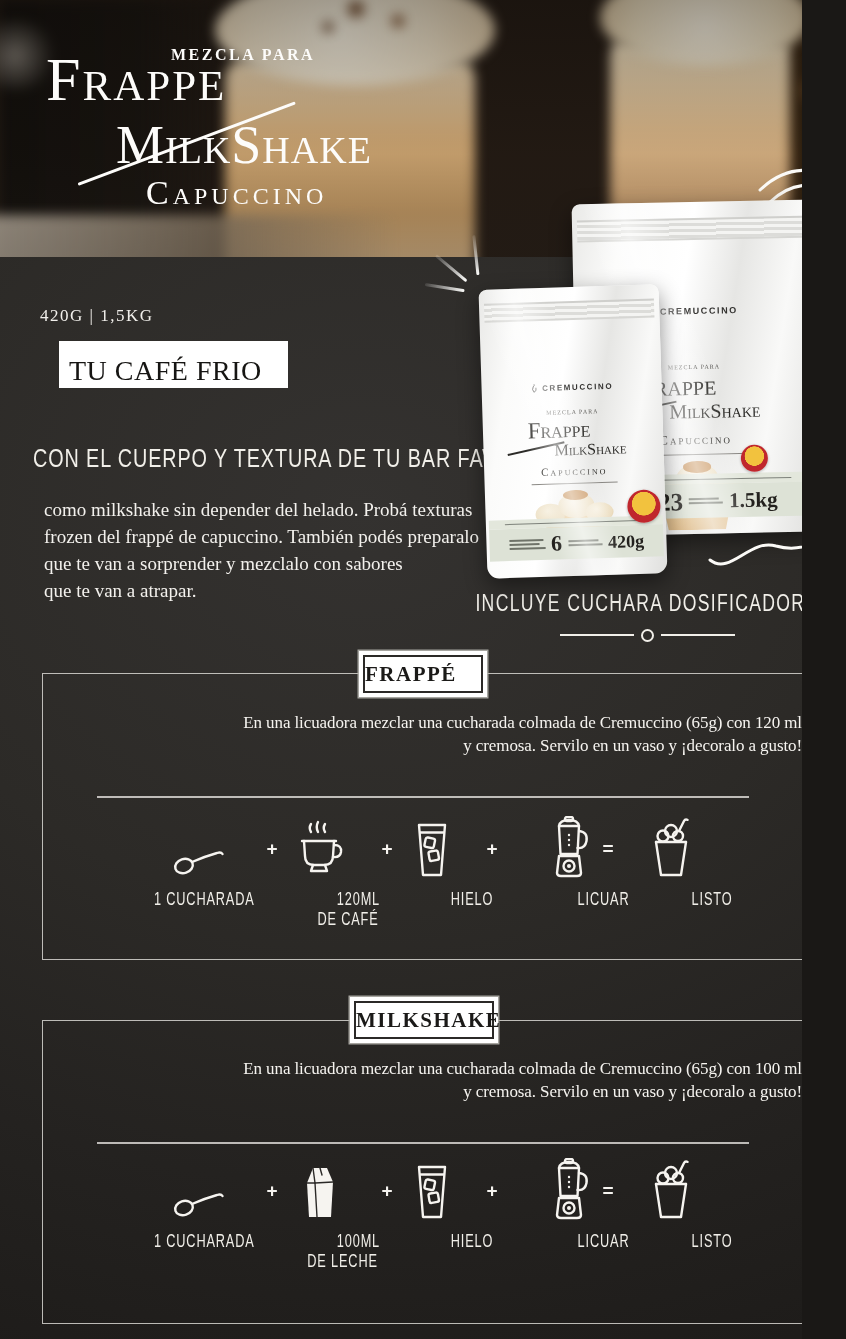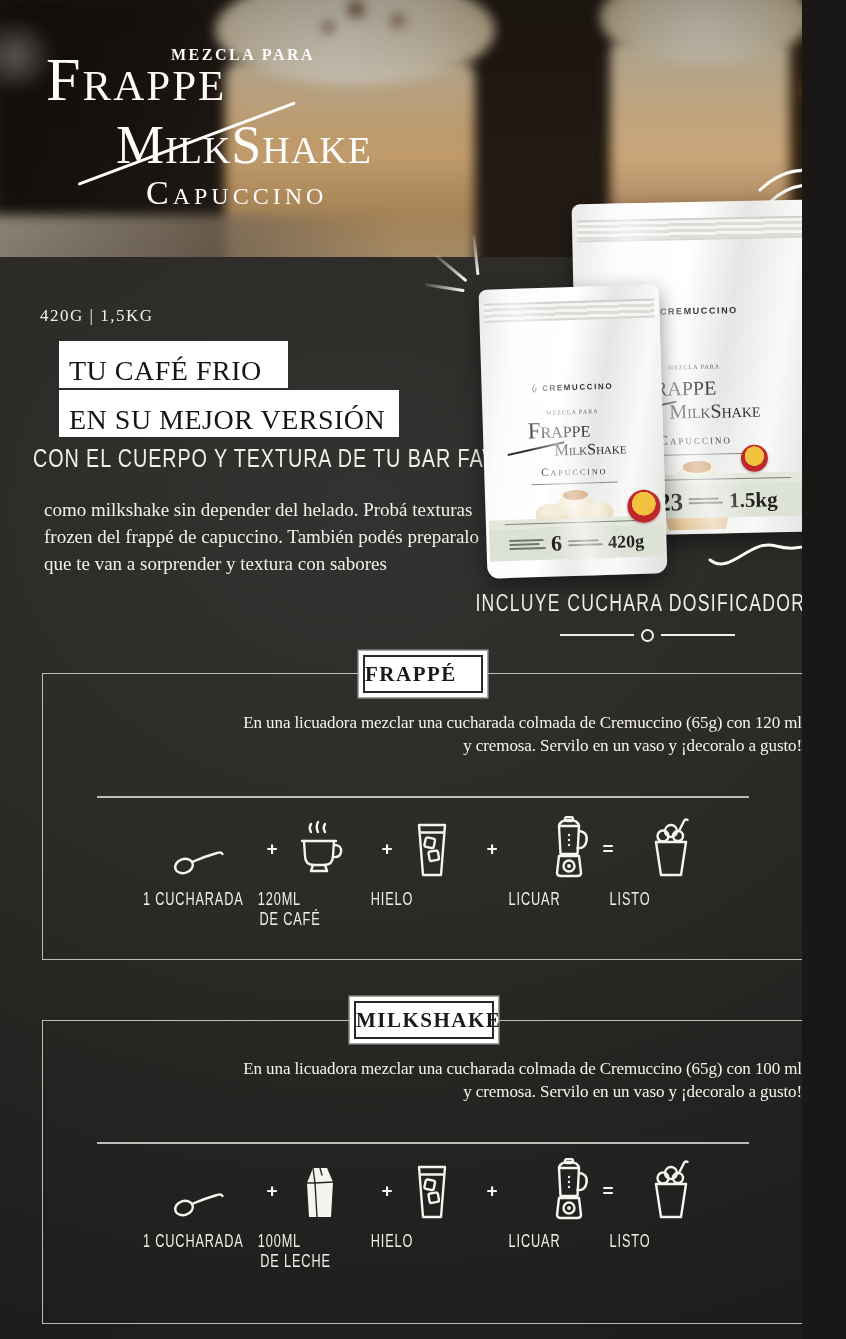--- a/index.html
+++ b/index.html
@@ -133,21 +133,21 @@
   .sectitle{position:absolute;background:#fff;color:#1b1a18;font-size:21px;font-weight:bold;letter-spacing:1.5px;
             text-align:left;height:34px;line-height:34px;border:2px solid #2b2927;
             box-shadow:0 0 0 4px #fff,0 0 0 5.5px rgba(180,178,173,.9);}
   .st-frappe{left:363px;top:655px;width:116px;}
   .st-milk{left:354px;top:1001px;width:136px;}
   .instr{position:absolute;left:42px;width:760px;text-align:right;font-size:17px;line-height:23px;color:#f6f4f0;letter-spacing:-.1px;}
   .instr-frappe{top:711px;} .instr-milk{top:1057px;}
   .secdiv{position:absolute;left:97px;width:652px;height:1.5px;background:rgba(240,238,233,.75);}
   .sd-frappe{top:796px;} .sd-milk{top:1142px;}
 
-  .step{position:absolute;width:130px;text-align:left;}
+  .step{position:absolute;width:130px;text-align:right;}
   .step .ic{height:60px;display:flex;align-items:flex-end;justify-content:center;}
   .step .lbl{margin-top:12px;font-size:15px;letter-spacing:1px;}
   .step .lbl span,.step .sub span{display:inline-block;transform:scale(.85,1.2);white-space:nowrap;}
   .step .sub{margin-top:3px;font-size:15px;letter-spacing:1px;}
   .row1 .step{top:818px;} .row2 .step{top:1160px;}
   .stx1{left:134px;} .stx2{left:254px;} .stx3{left:367px;} .stx4{left:504px;} .stx5{left:606px;}
   .op{position:absolute;width:30px;text-align:center;font-family:"Liberation Sans",sans-serif;font-weight:bold;font-size:19px;color:#f5f3ef;}
   .row1 .op{top:838px;} .row2 .op{top:1180px;}
   .opx1{left:257px;} .opx2{left:372px;} .opx3{left:477px;} .opx4{left:593px;}
 
@@ -178,26 +178,26 @@
     <div class="abs hero-t3">Capuccino</div>
   </div>
 
   <svg class="abs stroke-svg" style="left:756px;top:158px;" width="92" height="48">
     <path d="M4 32 Q 42 -4 88 26"></path>
     <path d="M14 44 Q 46 14 82 38"></path>
   </svg>
 
   <div class="abs weights">420G | 1,5KG</div>
   <div class="abs hbox hbox1">TU CAFÉ FRIO</div>
-  <div class="abs hbox hbox2">EN SU MEJOR VERSIÓN</div>
   <div class="abs chalk tagline"><span>CON EL CUERPO Y TEXTURA DE TU BAR FAVORITO</span></div>
   <div class="abs para">
     <div>como milkshake sin depender del helado. Probá texturas</div>
     <div>frozen del frappé de capuccino. También podés preparalo</div>
-    <div>que te van a sorprender y textura con sabores</div>
+    <div>que te van a sorprender y mezclalo con sabores</div>
+    <div>que te van a atrapar.</div>
   </div>
 
   <div class="bag bag-back">
     <div class="zip"></div>
     <div class="bagtxt bb-brand brandrow">
       <svg class="logoleaf" viewBox="0 0 10 10">
           <path d="M5 9 Q2 6 4 3 Q6 1 5 0 M5 9 Q8 7 7 4" fill="none" stroke="#333230" stroke-width="1"></path>
         </svg>
       <span class="brand">CREMUCCINO</span>
     </div>

